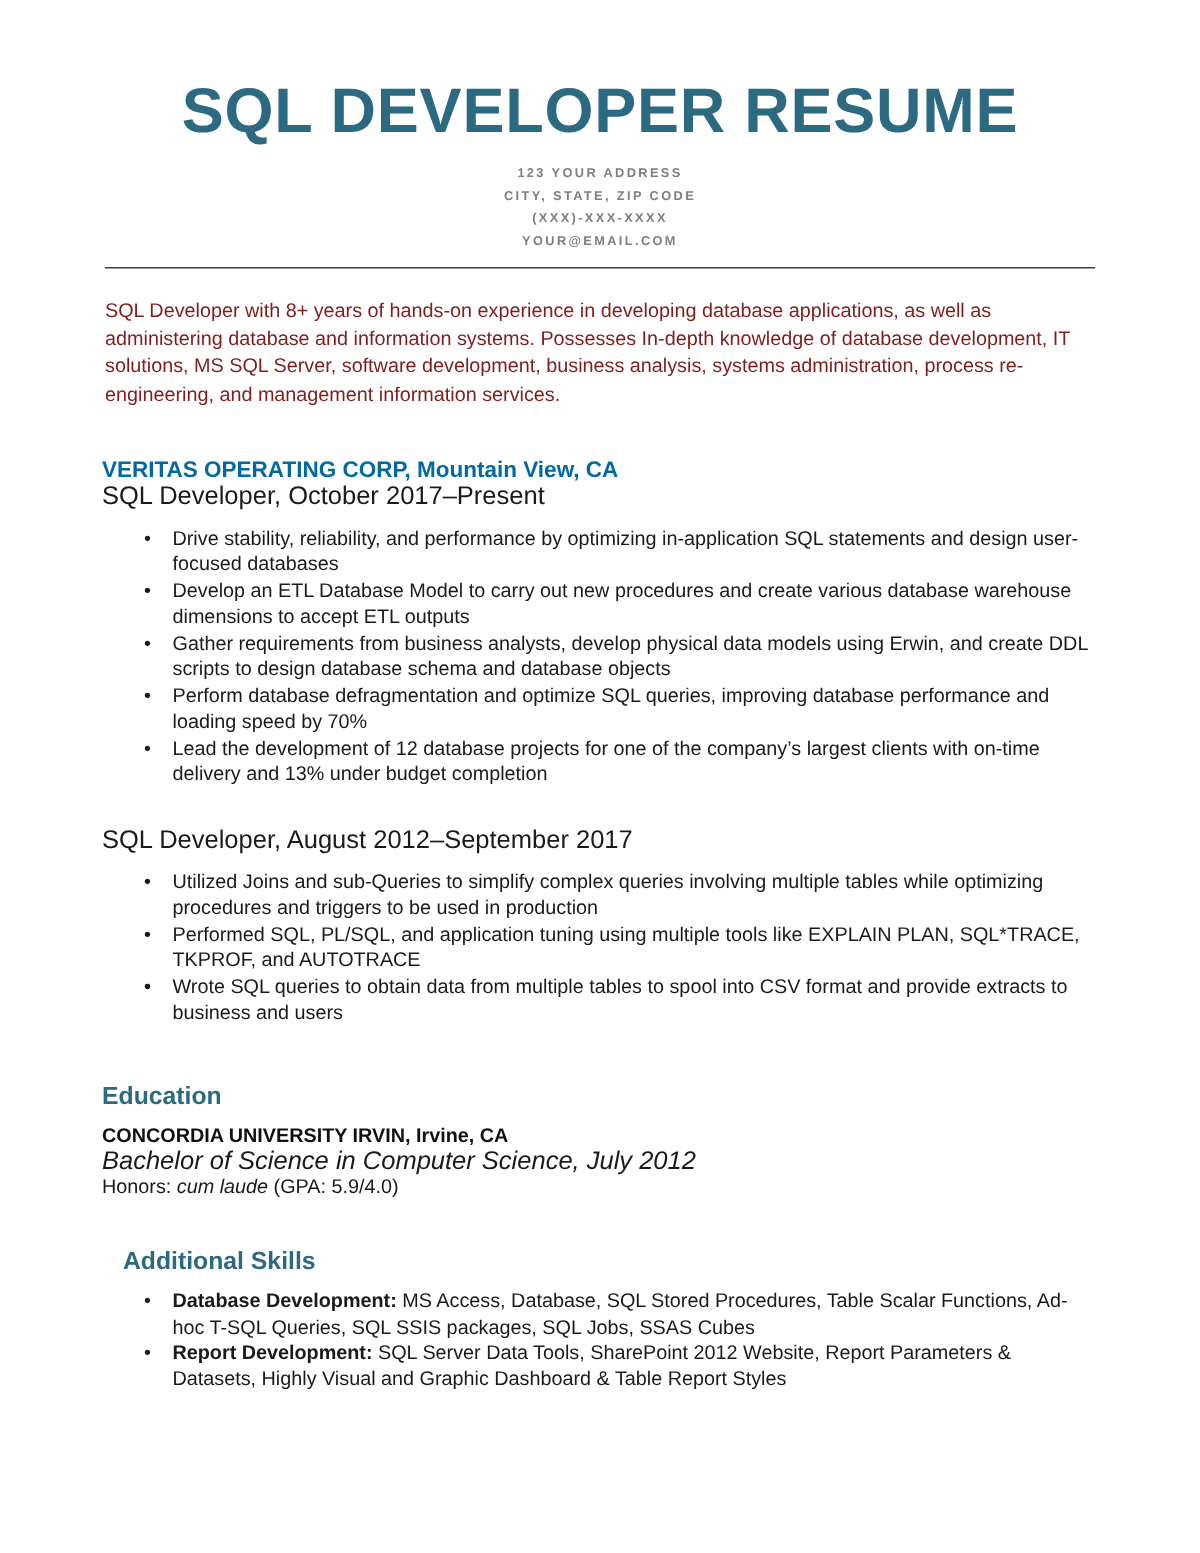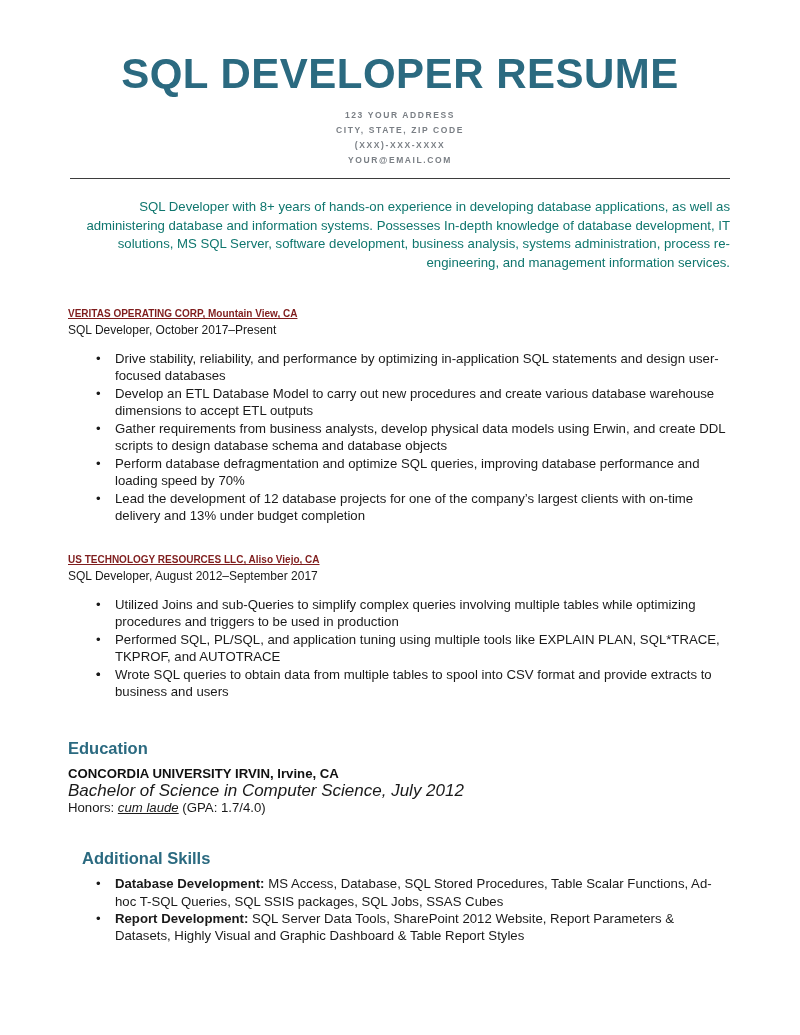--- a/index.html
+++ b/index.html
@@ -52,22 +52,22 @@
     border: 0;
     border-top: 1.3px solid #3d3d3d;
     margin: 10px 70px 0 70px;
   }
 
   
   .summary {
     margin: 19px 70px 0 70px;
     font-size: 13.2px;
     line-height: 18.5px;
-    text-align: right;
-    color: #0f766e;
+    text-align: left;
+    color: #7f1d1d;
   }
 
   
   .section {
     margin-left: 68px;
     margin-right: 68px;
   }
   .section-exp   { margin-top: 33px; }
   .section-edu   { margin-top: 38px; }
   .section-skills{ margin-top: 32px; }
@@ -78,28 +78,27 @@
     color: #2b6a80;
     margin: 0 0 7px 0;
     line-height: 20px;
   }
   .section-heading.indented { margin-left: 14px; }
 
   .job { margin-bottom: 0; }
   .job + .job { margin-top: 27px; }
 
   .job-company {
-    font-size: 10px;
-    font-weight: bold;
-    line-height: 17px;
-    color: #7f1d1d;
-    text-decoration: underline;
+    font-size: 15px;
+    font-weight: bold;
+    line-height: 17px;
+    color: #0369a1;
   }
   .job-role {
-    font-size: 12px;
+    font-size: 17px;
     line-height: 17px;
     color: #1a1a1a;
   }
 
   ul.bullets {
     list-style: none;
     margin: 11px 0 0 0;
     padding: 0;
   }
   ul.bullets li {
@@ -127,21 +126,21 @@
   }
   .edu-degree {
     font-size: 17px;
     font-style: italic;
     line-height: 17px;
   }
   .edu-honors {
     font-size: 13.2px;
     line-height: 17px;
   }
-  .edu-honors .ital { font-style: italic; text-decoration: underline; }
+  .edu-honors .ital { font-style: italic; }
 
   
   ul.skills {
     list-style: none;
     margin: 6px 0 0 0;
     padding: 0;
   }
   ul.skills li {
     position: relative;
     padding-left: 47px;
@@ -186,36 +185,35 @@
       <ul class="bullets">
         <li><span class="dot">•</span><span>Drive stability, reliability, and performance by optimizing in-application SQL statements and design user-focused databases</span></li>
         <li><span class="dot">•</span><span>Develop an ETL Database Model to carry out new procedures and create various database warehouse dimensions to accept ETL outputs</span></li>
         <li><span class="dot">•</span><span>Gather requirements from business analysts, develop physical data models using Erwin, and create DDL scripts to design database schema and database objects</span></li>
         <li><span class="dot">•</span><span>Perform database defragmentation and optimize SQL queries, improving database performance and loading speed by 70%</span></li>
         <li><span class="dot">•</span><span>Lead the development of 12 database projects for one of the company’s largest clients with on-time delivery and 13% under budget completion</span></li>
       </ul>
     </div>
 
     <div class="job">
-      <div class="job-company">US TECHNOLOGY RESOURCES LLC, Aliso Viejo, CA</div>
       <div class="job-role">SQL Developer, August 2012–September 2017</div>
       <ul class="bullets">
         <li><span class="dot">•</span><span>Utilized Joins and sub-Queries to simplify complex queries involving multiple tables while optimizing procedures and triggers to be used in production</span></li>
         <li><span class="dot">•</span><span>Performed SQL, PL/SQL, and application tuning using multiple tools like EXPLAIN PLAN, SQL*TRACE, TKPROF, and AUTOTRACE</span></li>
         <li><span class="dot">•</span></li>
         <li><span class="dot">•</span><span>Wrote SQL queries to obtain data from multiple tables to spool into CSV format and provide extracts to business and users</span></li>
       </ul>
     </div>
   </div>
 
   <div class="section section-edu">
     <h2 class="section-heading">Education</h2>
     <div class="edu-school">CONCORDIA UNIVERSITY IRVIN, Irvine, CA</div>
     <div class="edu-degree">Bachelor of Science in Computer Science, July 2012</div>
-    <div class="edu-honors"><span>Honors: </span><span class="ital">cum laude</span><span> (GPA: 1.7/4.0)</span></div>
+    <div class="edu-honors"><span>Honors: </span><span class="ital">cum laude</span><span> (GPA: 5.9/4.0)</span></div>
   </div>
 
   <div class="section section-skills">
     <h2 class="section-heading indented">Additional Skills</h2>
     <ul class="skills">
       <li><span class="dot">•</span><span class="skill-label">Database Development:</span><span> MS Access, Database, SQL Stored Procedures, Table Scalar Functions, Ad-hoc T-SQL Queries, SQL SSIS packages, SQL Jobs, SSAS Cubes</span></li>
       <li><span class="dot">•</span><span class="skill-label">Report Development:</span><span> SQL Server Data Tools, SharePoint 2012 Website, Report Parameters &amp; Datasets, Highly Visual and Graphic Dashboard &amp; Table Report Styles</span></li>
     </ul>
   </div>
 

